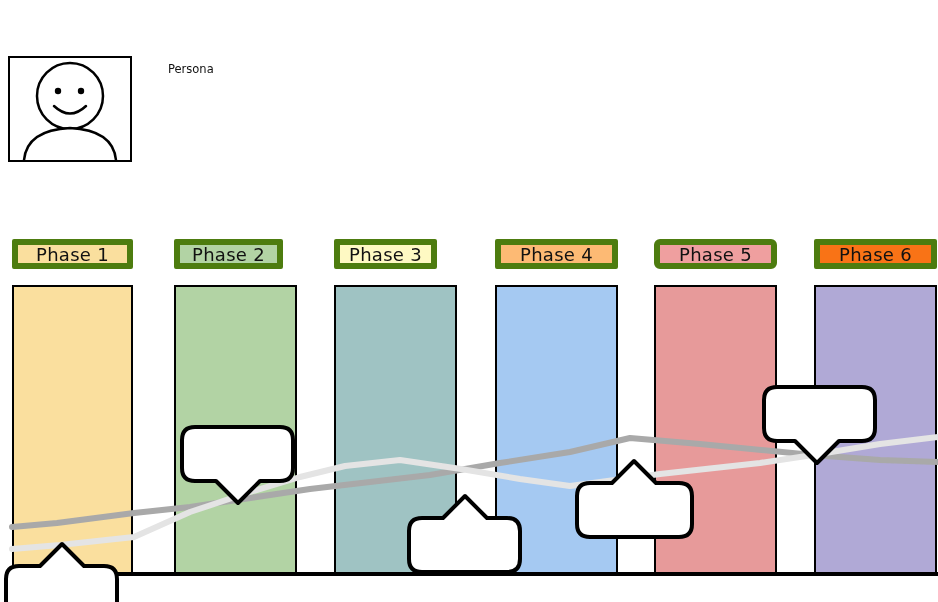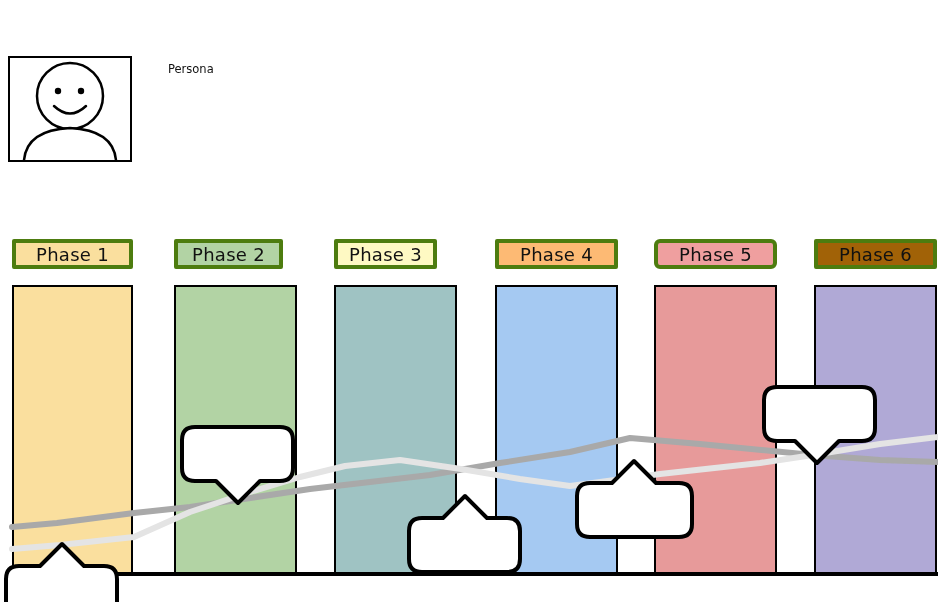--- a/index.html
+++ b/index.html
@@ -91,21 +91,21 @@
     color: #111;
     margin-left: 5px;
     margin-bottom: 8px;
     white-space: nowrap;
   }
 
   
   .phase-header {
     position: absolute;
     height: 30px;
-    border: 4px solid #4d7c0f;
+    border: 6px solid #4d7c0f;
     box-sizing: border-box;
     border-radius: 2px;
     display: flex;
     align-items: center;
     justify-content: center;
     font-size: 18px;
     font-family: "DejaVu Sans", sans-serif;
     color: #111;
     letter-spacing: 0.3px;
     white-space: nowrap;
@@ -179,21 +179,21 @@
       </div>
       <div class="phase-header" style="left: 334px; top: 239px; width: 103px; background: #fef9c3;">
         <span>Phase 3</span>
       </div>
       <div class="phase-header" style="left: 495px; top: 239px; width: 123px; background: #fdba74;">
         <span>Phase 4</span>
       </div>
       <div class="phase-header" style="left: 654px; top: 239px; width: 123px; background: rgb(239, 159, 159); border-radius: 6px;">
         <span>Phase 5</span>
       </div>
-      <div class="phase-header" style="left: 814px; top: 239px; width: 123px; background: #a16207;">
+      <div class="phase-header" style="left: 814px; top: 239px; width: 123px; background: #f97316;">
         <span>Phase 6</span>
       </div>
     </div>
 
   <svg id="lines-layer" viewBox="0 0 938 602">
       <polyline points="12,527 57,523 134,513 190,507 310,489 430,475 500,463 570,452 630,438 700,444 813,455 880,460 938,462" fill="none" stroke="#a9a9a9" stroke-width="6" stroke-linejoin="round" stroke-linecap="round"></polyline>
       <polyline points="12,549 60,545 134,537 190,512 250,492 300,477 345,466 400,460 461,469 520,479 570,486 660,474 760,463 813,455 880,444 938,437" fill="none" stroke="#e4e4e4" stroke-width="6" stroke-linejoin="round" stroke-linecap="round"></polyline>
     </svg>
 
   <div id="baseline"></div>

